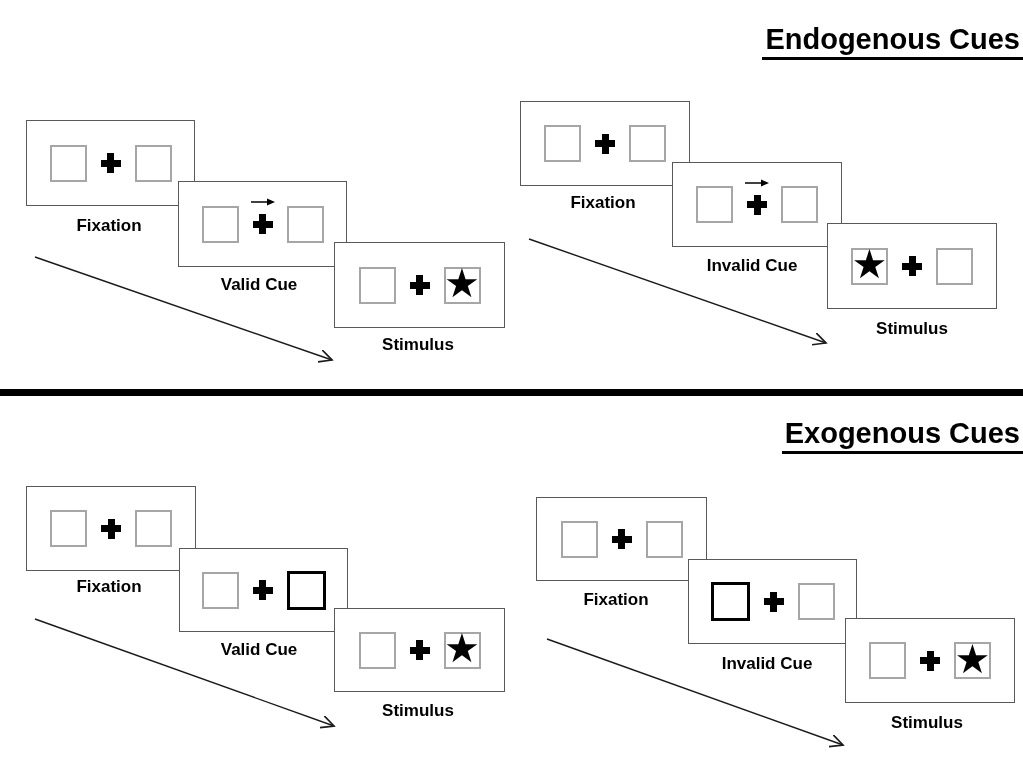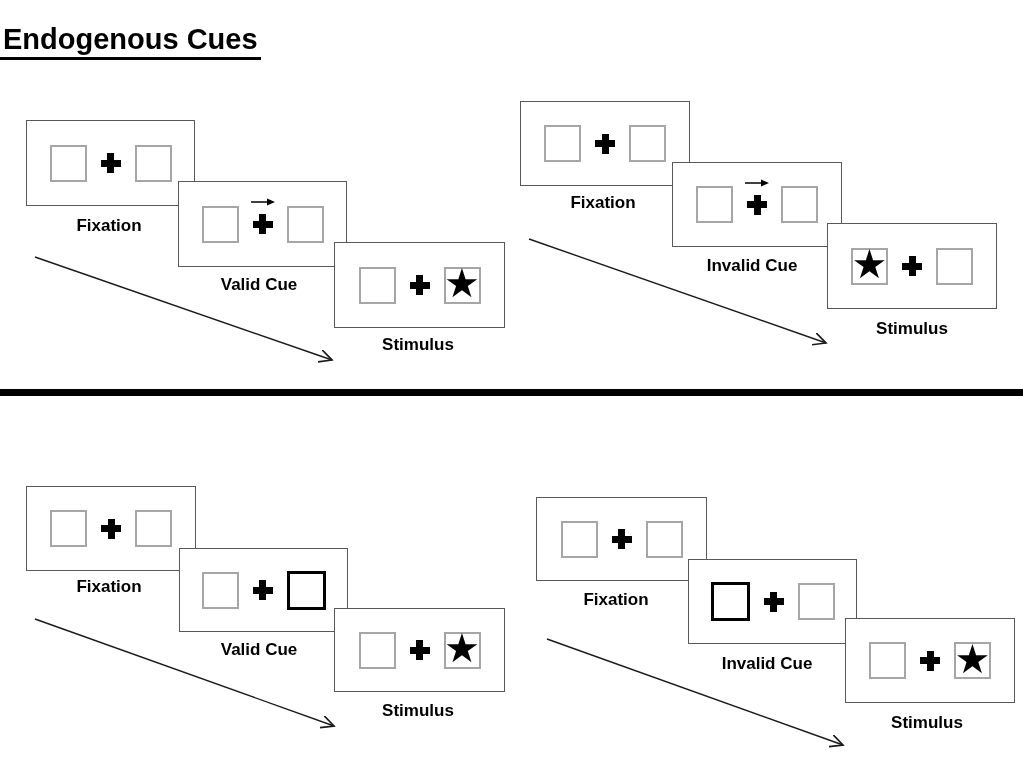--- a/index.html
+++ b/index.html
@@ -1,20 +1,20 @@
 <!DOCTYPE html>
 <html><head>
 <meta charset="utf-8">
 <style>
   html,body{margin:0;padding:0;background:#fff;}
   .stage{
     position:relative;width:1023px;height:767px;background:#ffffff;
     font-family:"Liberation Sans","DejaVu Sans",sans-serif;color:#000;overflow:hidden;
   }
-  .title{position:absolute;left:0;width:100%;text-align:left;
+  .title{position:absolute;left:0;width:100%;text-align:right;
     font-weight:bold;font-size:29px;line-height:34px;}
   .title-text{display:inline-block;border-bottom:3px solid #000;padding:0 3px 1px 3px;}
   .divider{position:absolute;left:0;width:1023px;height:7px;background:#000;}
   .panel{
     position:absolute;background:#fff;border:1px solid #595959;box-sizing:border-box;
     display:flex;align-items:center;justify-content:center;gap:14px;
   }
   .box{
     width:37px;height:37px;border:2px solid #a6a6a6;box-sizing:border-box;background:#fff;
     display:flex;align-items:center;justify-content:center;
@@ -33,20 +33,23 @@
 </style>
 </head>
 <body>
 
 <div class="stage">
 
   <div class="title" style="top:22px">
     <span class="title-text">Endogenous Cues</span>
   </div>
   <div class="divider" style="top:389px"></div>
+  <div class="title" style="top:416px">
+    <span class="title-text">Exogenous Cues</span>
+  </div>
 
   <div class="panel" style="left:26px;top:120px;width:169px;height:86px">
     <div class="box"></div>
     <div class="cross-wrap">
         <div class="cross"></div>
       </div>
     <div class="box"></div>
   </div>
   <div class="plabel" style="left:109px;top:214px">Fixation</div>
 

